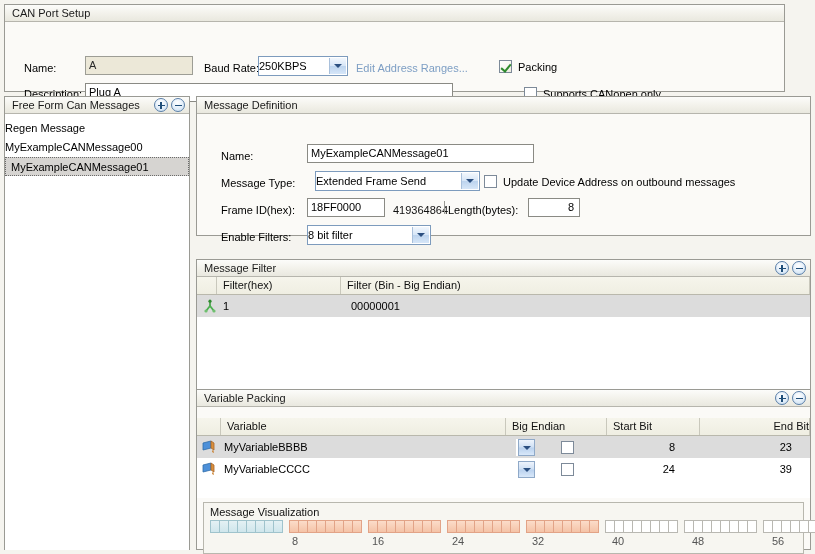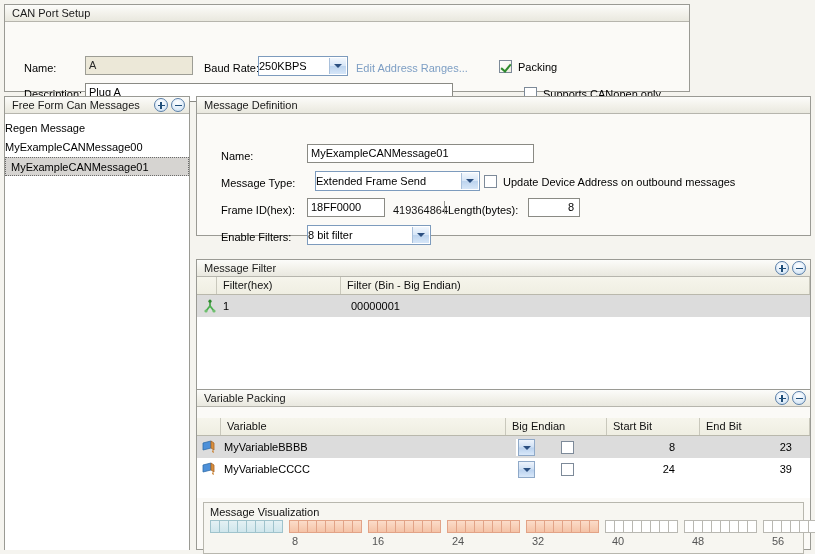--- a/index.html
+++ b/index.html
@@ -201,21 +201,21 @@
   .bit.orange { background: linear-gradient(to bottom,#fbdcc9 0%, #f5c3a7 100%); border-color:#e2a387; }
   .bit.empty  { background:#ffffff; border-color:#b9b8b2; }
   .ticks { position:relative; height:15px; margin-left:6px; }
   .tick { position:absolute; top:1px; font-size:11px; color:#555; }
 </style>
 </head>
 <body>
 
 <div class="app">
 
-  <div class="group" style="left:4px; top:4px; width:686px; height:88px;">
+  <div class="group" style="left:4px; top:4px; width:781px; height:88px;">
     <div class="group-hdr">
       <span>CAN Port Setup</span>
     </div>
     <div class="group-body" style="height:69px;">
 
       <span class="lbl" style="left:19px; top:40px;">Name:</span>
       <div class="tf disabled" style="left:80px; top:34px; width:108px; height:19px;">A</div>
 
       <span class="lbl" style="left:199px; top:40px;">Baud Rate:</span>
       <div class="combo" style="left:253px; top:34px; width:90px; height:20px;">
@@ -334,21 +334,21 @@
         <span class="rbtn minus"></span>
       </span>
     </div>
     <div class="group-body" style="height:142px;margin-top:11px;">
       <div class="grid" style="bottom:62px;">
         <div class="ghead">
           <div class="gh" style="width:24px;"></div>
           <div class="gh" style="width:285px;">Variable</div>
           <div class="gh" style="width:101px;">Big Endian</div>
           <div class="gh" style="width:93px;">Start Bit</div>
-          <div class="gh" style="flex:1;">End Bit</div>
+          <div class="gh" style="flex:1;text-align:right;">End Bit</div>
         </div>
 
         <div class="grow shade">
           <span class="ico-var">
             <svg width="16" height="14" viewBox="0 0 16 14">
               <path d="M1 3 L9 1 L9 8 L1 10 Z" fill="#4d90d9" stroke="#2f6ca8" stroke-width="0.8"></path>
               <path d="M9 1 L12 3 L12 10 L9 8 Z" fill="#d98f3c" stroke="#a8662a" stroke-width="0.8"></path>
               <path d="M11 9 L12 13 L10 12 Z" fill="#c97f2c"></path>
             </svg>
           </span>

